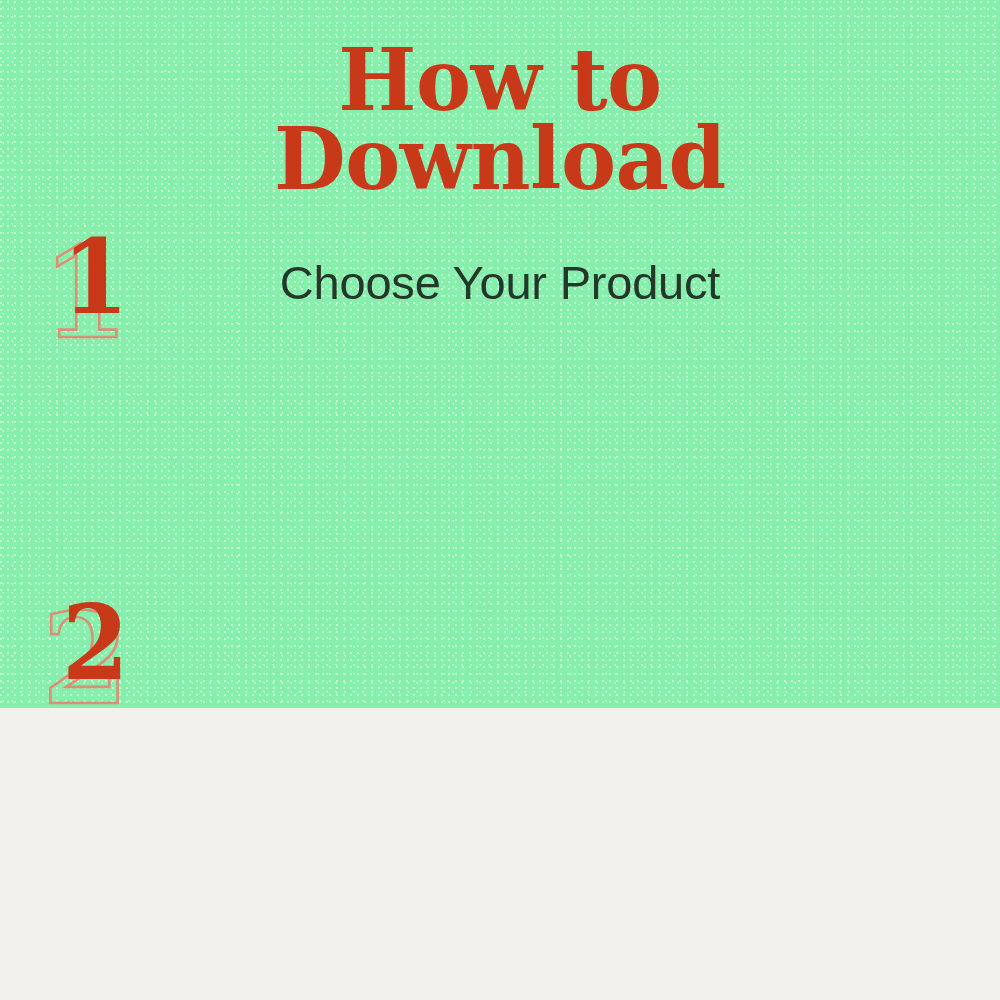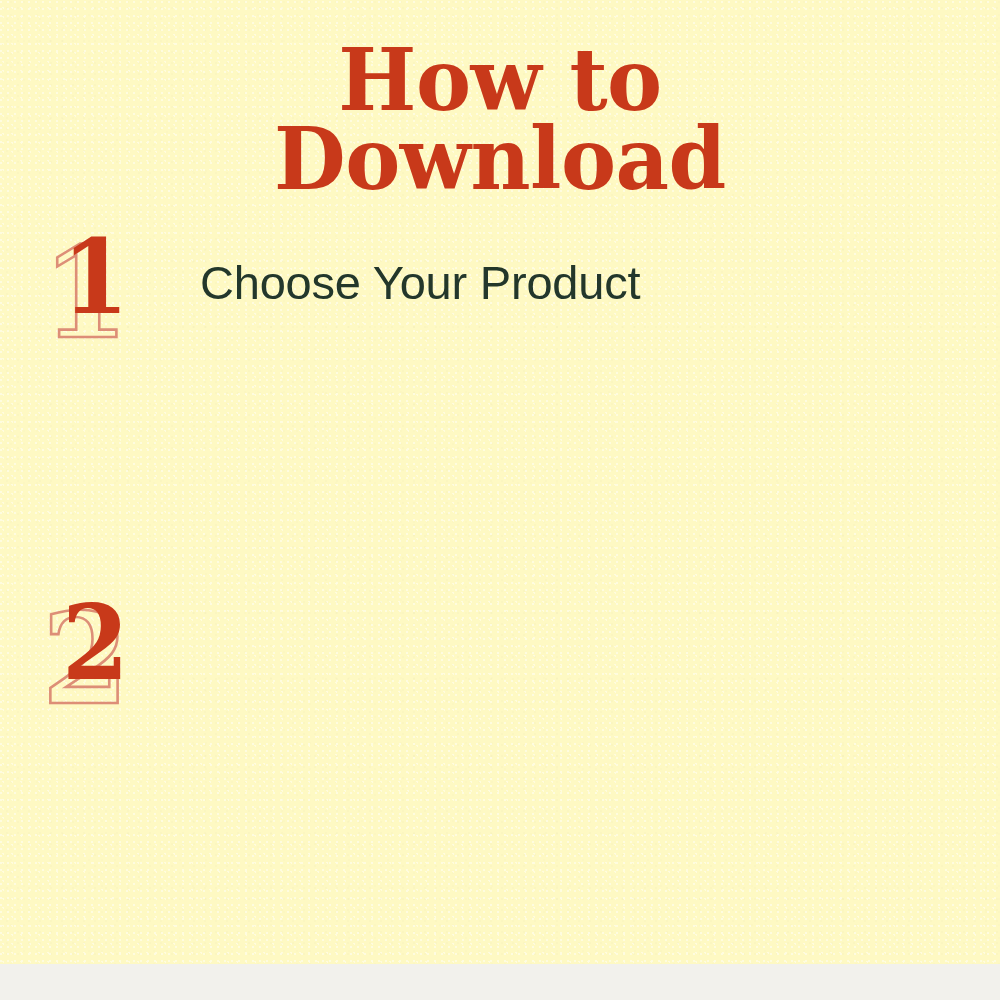--- a/index.html
+++ b/index.html
@@ -11,22 +11,22 @@
     height: 1000px;
     overflow: hidden;
     background-color: #f2f1ec;
     font-family: "Liberation Sans", sans-serif;
     -webkit-font-smoothing: antialiased;
   }
 
   #poster {
     position: relative;
     width: 1000px;
-    height: 964px;
-    background-color: #fef9c3;
+    height: 708px;
+    background-color: #86efac;
     overflow: hidden;
   }
 
   
   #grain {
     position: absolute;
     inset: 0;
     pointer-events: none;
     opacity: 0.55;
     background-image:
@@ -107,21 +107,21 @@
     color: #c8391a;
     transform: scaleY(1.08);
     transform-origin: left top;
   }
 
   .step-label {
     position: absolute;
     left: 200px;
     width: 600px;
     top: 8px;
-    text-align: left;
+    text-align: center;
     color: #23372b;
     font-family: "Liberation Sans", sans-serif;
     font-weight: 400;
     font-size: 47px;
     line-height: 1.06;
     letter-spacing: -0.2px;
   }
   .label-line { display: block; white-space: nowrap; }
 
   

